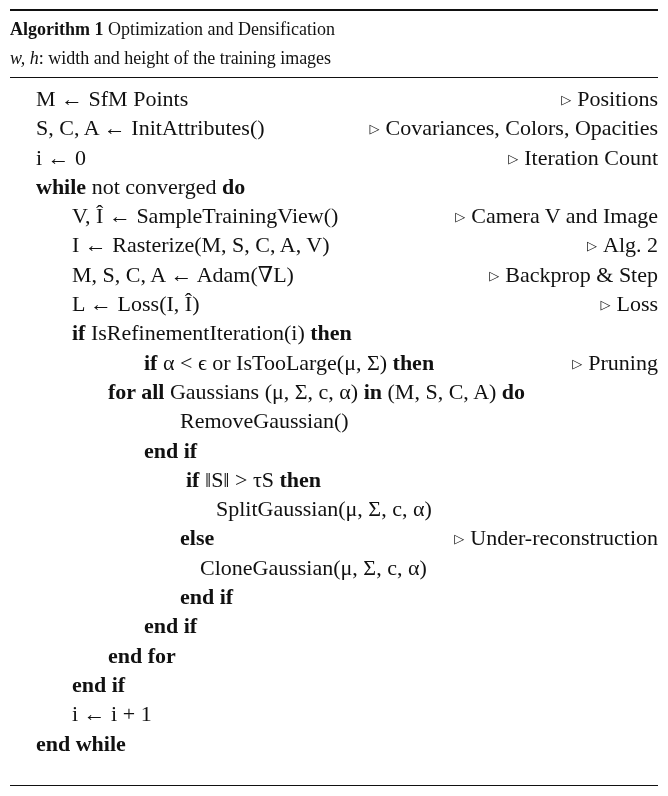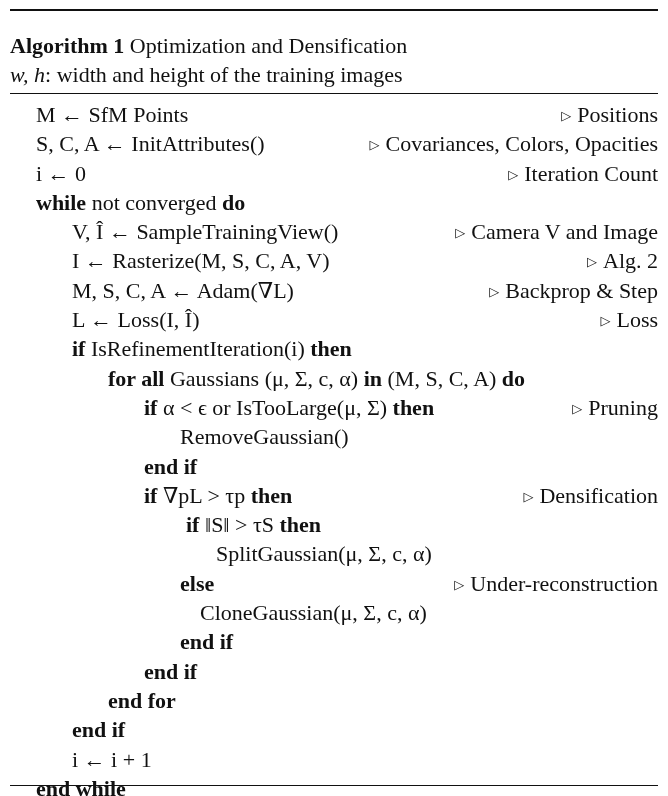--- a/index.html
+++ b/index.html
@@ -2,21 +2,21 @@
 <html><head>
 <meta charset="utf-8">
 <style>
   html, body { margin: 0; padding: 0; background: #ffffff; }
   body { width: 668px; height: 796px; position: relative; overflow: hidden;
          font-family: "Liberation Serif", "DejaVu Serif", serif; color: #111; }
   .algo { position: absolute; left: 10px; top: 9px; width: 648px; }
   .rule-top { border-top: 2.4px solid #111; }
   .rule-mid { border-top: 1.2px solid #111; margin-top: 4px; }
   .rule-bot { border-top: 1.6px solid #111; position: absolute; left: 10px; width: 648px; top: 785px; }
-  .caption { font-size: 22px; line-height: 29px; padding-top: 20px; }
+  .caption { font-size: 18px; line-height: 29px; padding-top: 4px; }
   .lines { padding-top: 6px; }
   .line { position: relative; height: 29.3px; font-size: 22px; line-height: 29px; white-space: nowrap; }
   .stmt { position: absolute; top: 0; }
   .cmt { position: absolute; right: 0; top: 0; }
   .tri { font-size: 13px; vertical-align: 2px; margin-right: 6px; }
   .kw { font-weight: bold; }
   i, .it { font-style: italic; }
 </style>
 </head>
 <body>
@@ -58,35 +58,31 @@
         <span class="cmt"><span class="tri">▷</span><span>Backprop &amp; Step</span></span>
       </div>
       <div class="line">
         <span class="stmt" style="left: 62px;"><span>L ← Loss(I, Î)</span></span>
         <span class="cmt"><span class="tri">▷</span><span>Loss</span></span>
       </div>
       <div class="line">
         <span class="stmt" style="left: 62px;"><span class="kw">if</span><span> IsRefinementIteration(i) </span><span class="kw">then</span></span>
       </div>
       <div class="line">
-        <span class="stmt" style="left: 98px;"><span class="kw">for all</span><span> Gaussians (μ, Σ, c, α) </span><span class="kw">in</span><span> (M, S, C, A) </span><span class="kw">do</span></span>
+        <span class="stmt" style="left: 134px;"><span class="kw">if</span><span> α &lt; ϵ or IsTooLarge(μ, Σ) </span><span class="kw">then</span></span>
+        <span class="cmt"><span class="tri">▷</span><span>Pruning</span></span>
       </div>
       <div class="line">
-        <span class="stmt" style="left: 134px;"><span class="kw">if</span><span> α &lt; ϵ or IsTooLarge(μ, Σ) </span><span class="kw">then</span></span>
-        <span class="cmt"><span class="tri">▷</span><span>Pruning</span></span>
+        <span class="stmt" style="left: 98px;"><span class="kw">for all</span><span> Gaussians (μ, Σ, c, α) </span><span class="kw">in</span><span> (M, S, C, A) </span><span class="kw">do</span></span>
       </div>
       <div class="line">
         <span class="stmt" style="left: 170px; text-align: center;"><span>RemoveGaussian()</span></span>
       </div>
       <div class="line">
         <span class="stmt" style="left: 134px;"><span class="kw">end if</span></span>
-      </div>
-      <div class="line">
-        <span class="stmt" style="left: 134px;"><span class="kw">if</span><span> ∇pL &gt; τp </span><span class="kw">then</span></span>
-        <span class="cmt"><span class="tri">▷</span><span>Densification</span></span>
       </div>
       <div class="line">
         <span class="stmt" style="left: 176px;"><span class="kw">if</span><span> ‖S‖ &gt; τS </span><span class="kw">then</span></span>
       </div>
       <div class="line">
         <span class="stmt" style="left: 206px;"><span>SplitGaussian(μ, Σ, c, α)</span></span>
       </div>
       <div class="line">
         <span class="stmt" style="left: 170px;"><span class="kw">else</span></span>
         <span class="cmt"><span class="tri">▷</span><span>Under-reconstruction</span></span>

